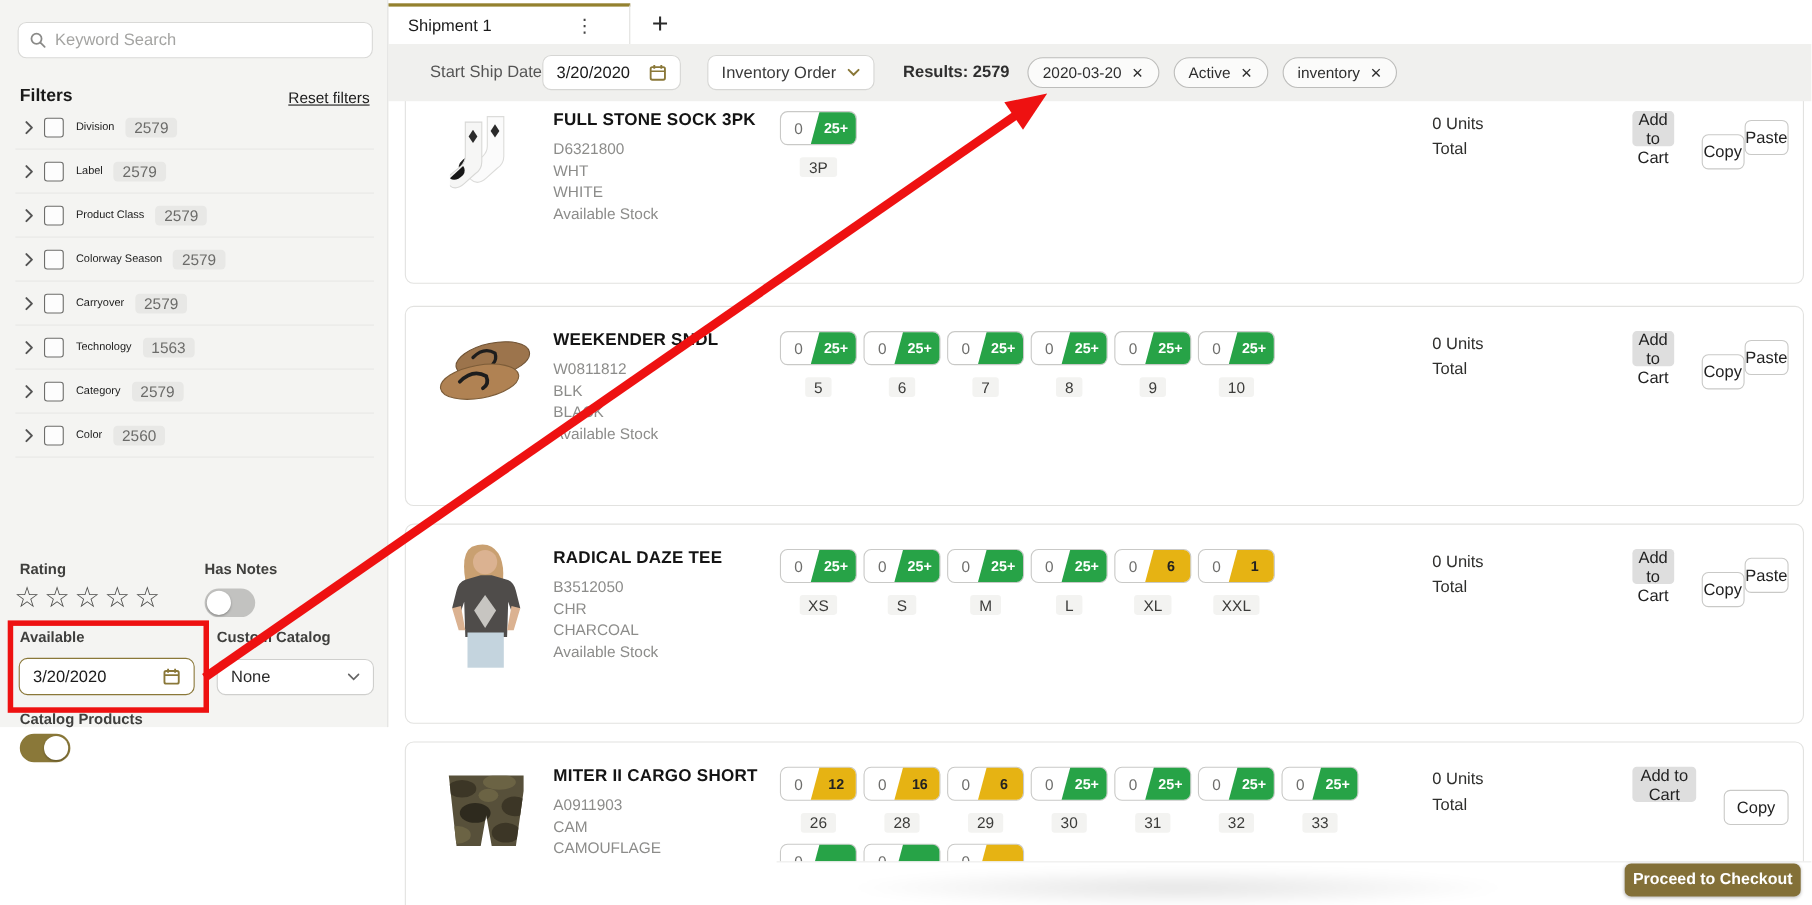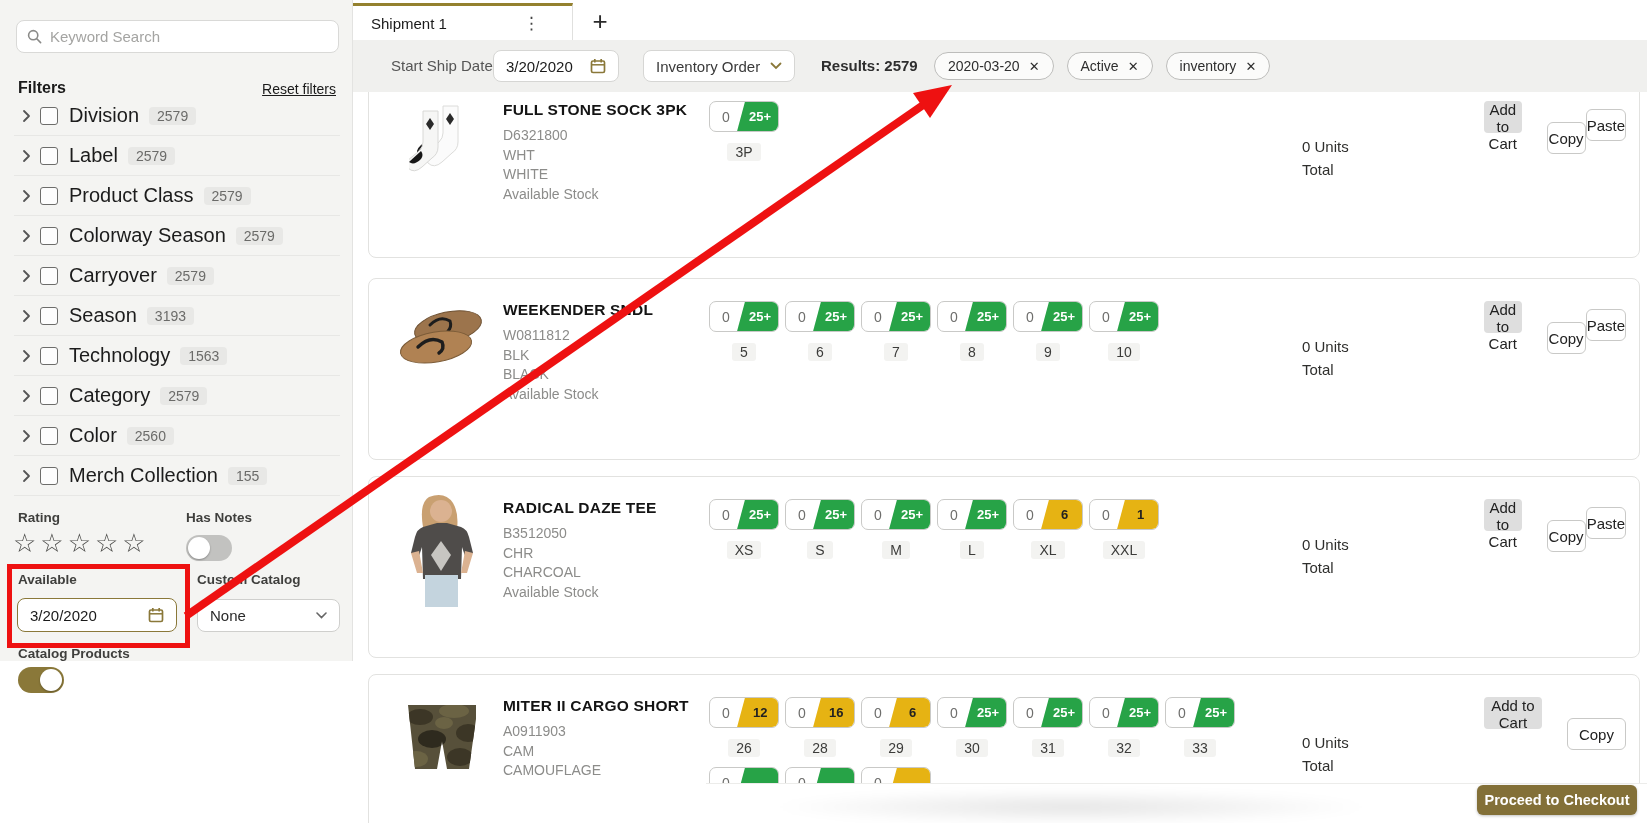--- a/index.html
+++ b/index.html
@@ -12,21 +12,21 @@
   .search-box{position:absolute;left:16px;top:20px;width:323px;height:33px;background:#fff;border:1px solid #d9d9d7;border-radius:8px;display:flex;align-items:center;padding:0 10px;}
   .search-box input{border:none;outline:none;background:transparent;font:15px "Liberation Sans",sans-serif;color:#333;margin-left:8px;width:260px;}
   .search-box input::placeholder{color:#a4a4a2;}
   .filters-head{position:absolute;left:18px;right:16px;top:66px;display:flex;justify-content:space-between;align-items:flex-end;margin-top:13px;}
   .filters-title{font-size:16px;font-weight:700;color:#1a1a1a;}
   .reset-link{font-size:14px;color:#1a1a1a;text-decoration:underline;cursor:pointer;}
   .filter-list{position:absolute;left:14px;right:12px;top:96px;}
   .filter-row{display:flex;align-items:center;height:40px;border-bottom:1px solid #e7e7e5;}
   .chev{width:24px;display:flex;justify-content:center;cursor:pointer;}
   .cbox{width:18px;height:18px;border:1.6px solid #6d6d6b;border-radius:3px;background:#fdfdfd;margin:0 11px 0 2px;cursor:pointer;flex:none;}
-  .flabel{font-size:20px;color:#1c1c1c;margin-right:10px;white-space:nowrap;}
+  .flabel{font-size:10px;color:#1c1c1c;margin-right:10px;white-space:nowrap;}
   .fcount{font-size:14px;color:#6b6b69;background:#e8e8e6;border-radius:4px;padding:1px 8px;}
   .side-label{position:absolute;font-size:13.5px;font-weight:700;color:#3f3f3d;}
   .stars{position:absolute;left:13px;top:528px;font-size:26px;color:#4c4c4a;letter-spacing:4px;cursor:pointer;}
   .toggle{position:absolute;width:46px;height:26px;border-radius:13px;background:#c2c2c0;cursor:pointer;}
   .toggle::after{content:"";position:absolute;width:22px;height:22px;border-radius:50%;background:#fff;top:2px;left:2px;box-shadow:0 1px 2px rgba(0,0,0,.3);}
   .toggle[data-on="true"]{background:#8a7839;}
   .toggle[data-on="true"]::after{left:22px;}
   .avail-input{position:absolute;left:17px;top:598px;width:160px;height:34px;background:#fff;border:1.5px solid #8a7839;border-radius:8px;display:flex;align-items:center;justify-content:space-between;padding:0 12px;cursor:text;}
   .avail-input .val{font-size:15px;color:#1a1a1a;}
   .catalog-select{position:absolute;left:197px;top:599px;width:143px;height:33px;background:#fff;border:1px solid #cfcfcd;border-radius:8px;display:flex;align-items:center;justify-content:space-between;padding:0 12px;cursor:pointer;}
@@ -64,21 +64,21 @@
   .sizes-row{display:flex;}
   .size-col{width:70px;margin-right:6px;display:flex;flex-direction:column;align-items:center;}
   .size-cell{position:relative;width:70px;height:31px;background:#fff;border:1px solid #c9c9c7;border-radius:7px;overflow:hidden;cursor:text;}
   .size-cell .qty{position:absolute;left:0;top:0;bottom:0;width:32px;display:flex;align-items:center;justify-content:center;font-size:14px;color:#6e6e6c;}
   .badge{position:absolute;top:-1px;bottom:-1px;right:-9px;width:46px;transform:skewX(-15deg);display:flex;align-items:center;justify-content:center;}
   .badge[data-level="green"]{background:#27a347;color:#fff;}
   .badge[data-level="yellow"]{background:#e6b313;color:#222;}
   .badge i{font-style:normal;transform:skewX(15deg);font-weight:700;font-size:13px;padding-right:7px;}
   .size-label{margin-top:11px;background:#f3f3f1;color:#3c3c3a;font-size:14px;padding:1px 8px;border-radius:3px;}
   .sizes-row2{display:flex;margin-top:10px;}
-  .col-units{width:182px;flex:none;font-size:15px;color:#2f2f2d;line-height:23px;margin-top:34px;}
+  .col-units{width:182px;flex:none;font-size:15px;color:#2f2f2d;line-height:23px;}
   .col-btns{width:142px;flex:none;display:flex;flex-direction:row;}
   .btn-add{width:142px;height:32px;background:#dedede;border:none;border-radius:4px;font:15px "Liberation Sans",sans-serif;color:#222;cursor:pointer;}
   .btn-outline{width:142px;height:32px;background:#fff;border:1px solid #c9c9c7;border-radius:6px;font:15px "Liberation Sans",sans-serif;color:#222;cursor:pointer;}
   .btn-copy{margin-top:21px;margin-left:25px;}
   .btn-paste{margin-top:8px;}
 
   
   .footer{position:absolute;left:353px;right:0;top:783px;bottom:0;background:#fff;border-top:1px solid #ececea;z-index:6;}
   .footer-shadow{position:absolute;left:70px;width:590px;top:6px;height:34px;background:radial-gradient(ellipse at center,rgba(0,0,0,0.10),rgba(0,0,0,0) 72%);filter:blur(4px);border-radius:20px;}
   .checkout-btn{position:absolute;left:1477px;top:785px;width:160px;height:30px;background:#837038;border:none;border-radius:6px;color:#fff;font:700 14.5px "Liberation Sans",sans-serif;z-index:40;cursor:pointer;box-shadow:0 1px 3px rgba(0,0,0,.25);}
@@ -160,30 +160,20 @@
           <span class="chev">
             <svg width="9" height="14" viewBox="0 0 9 14">
               <path d="M2 2 L7 7 L2 12" stroke="#555" stroke-width="1.8" fill="none" stroke-linecap="round" stroke-linejoin="round"></path>
             </svg>
           </span>
           <span class="cbox"></span>
           <span class="flabel">Carryover</span>
           <span class="fcount">2579</span>
         </div>
 
-        <div class="filter-row">
-          <span class="chev">
-            <svg width="9" height="14" viewBox="0 0 9 14">
-              <path d="M2 2 L7 7 L2 12" stroke="#555" stroke-width="1.8" fill="none" stroke-linecap="round" stroke-linejoin="round"></path>
-            </svg>
-          </span>
-          <span class="cbox"></span>
-          <span class="flabel">Season</span>
-          <span class="fcount">3193</span>
-        </div>
 
         <div class="filter-row">
           <span class="chev">
             <svg width="9" height="14" viewBox="0 0 9 14">
               <path d="M2 2 L7 7 L2 12" stroke="#555" stroke-width="1.8" fill="none" stroke-linecap="round" stroke-linejoin="round"></path>
             </svg>
           </span>
           <span class="cbox"></span>
           <span class="flabel">Technology</span>
           <span class="fcount">1563</span>
@@ -204,30 +194,20 @@
           <span class="chev">
             <svg width="9" height="14" viewBox="0 0 9 14">
               <path d="M2 2 L7 7 L2 12" stroke="#555" stroke-width="1.8" fill="none" stroke-linecap="round" stroke-linejoin="round"></path>
             </svg>
           </span>
           <span class="cbox"></span>
           <span class="flabel">Color</span>
           <span class="fcount">2560</span>
         </div>
 
-        <div class="filter-row">
-          <span class="chev">
-            <svg width="9" height="14" viewBox="0 0 9 14">
-              <path d="M2 2 L7 7 L2 12" stroke="#555" stroke-width="1.8" fill="none" stroke-linecap="round" stroke-linejoin="round"></path>
-            </svg>
-          </span>
-          <span class="cbox"></span>
-          <span class="flabel">Merch Collection</span>
-          <span class="fcount">155</span>
-        </div>
       </div>
 
     <span class="side-label" style="left:18px;top:510px;text-align:center;">Rating</span>
     <div class="stars"><span>☆</span><span>☆</span><span>☆</span><span>☆</span><span>☆</span></div>
 
     <span class="side-label" style="left:186px;top:510px;">Has Notes</span>
     <div class="toggle" style="left:186px;top:535px;" data-on="false"></div>
 
     <span class="side-label" style="left:18px;top:572px;">Available</span>
     <div class="avail-input">

